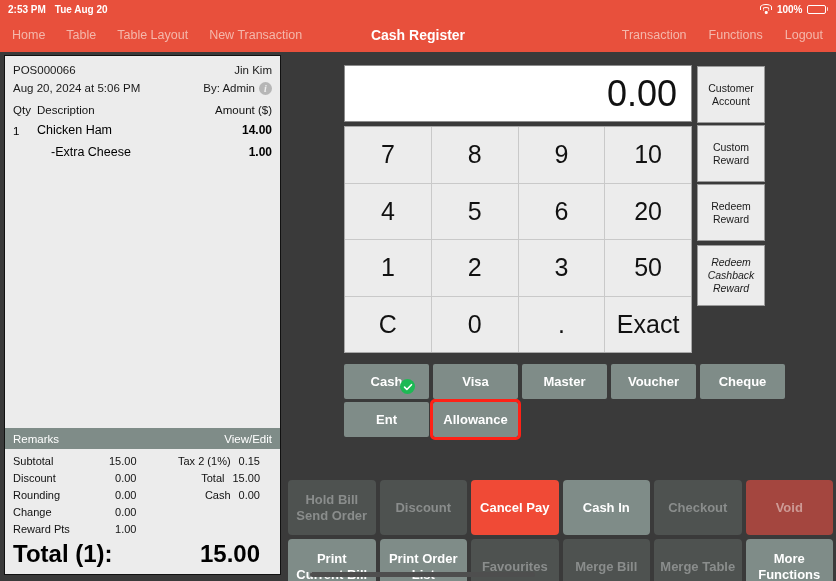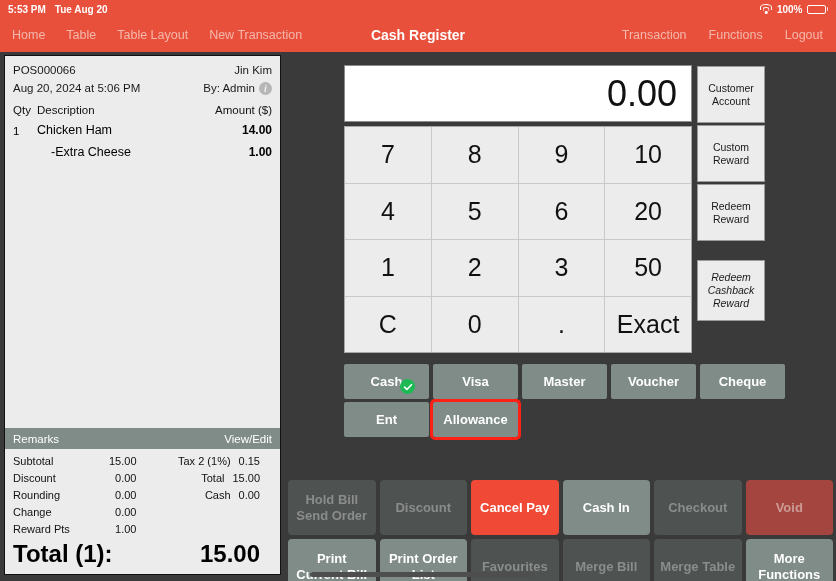--- a/index.html
+++ b/index.html
@@ -113,21 +113,21 @@
   
   .side-btns { position: absolute; left: 697px; top: 66px; width: 68px; }
   .side-btn {
     width: 68px; background: #ececec; border: 1px solid #9a9a9a;
     color: #1a1a1a; font-size: 10.5px; line-height: 13px; text-align: center;
     display: flex; align-items: center; justify-content: center;
     cursor: pointer; user-select: none;
   }
   .sb-h1 { height: 57px; margin-bottom: 2px; }
   .sb-h2 { height: 57px; margin-bottom: 2px; }
-  .sb-h3 { height: 57px; margin-bottom: 19px; }
+  .sb-h3 { height: 57px; margin-bottom: 4px; }
   .sb-h4 { height: 61px; font-style: italic; }
 
   
   .pay-row1 { position: absolute; left: 344px; top: 364px; display: flex; gap: 4px; }
   .pay-row2 { position: absolute; left: 344px; top: 402px; display: flex; gap: 4px; }
   .pay-btn {
     width: 85px; height: 35px; background: #7f8c88; color: #ffffff;
     font-size: 13px; font-weight: bold; border-radius: 2px;
     display: flex; align-items: center; justify-content: center;
     position: relative; cursor: pointer; user-select: none;
@@ -161,21 +161,21 @@
     background: #4e4e4e; border-radius: 3px;
   }
 </style>
 </head>
 <body>
 
 <div id="app">
 
   <div class="statusbar">
     <div class="sb-left">
-      <span>5:53 PM</span>
+      <span>2:53 PM</span>
       <span>Tue Aug 20</span>
     </div>
     <div class="sb-right">
       <span class="wifi-ico">
         <span class="w1"></span>
           <span class="w2"></span>
           <span class="w3"></span>
       </span>
       <span>100%</span>
       <span class="batt">

